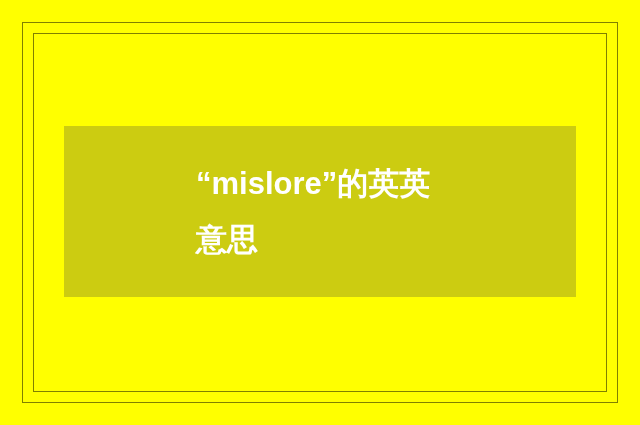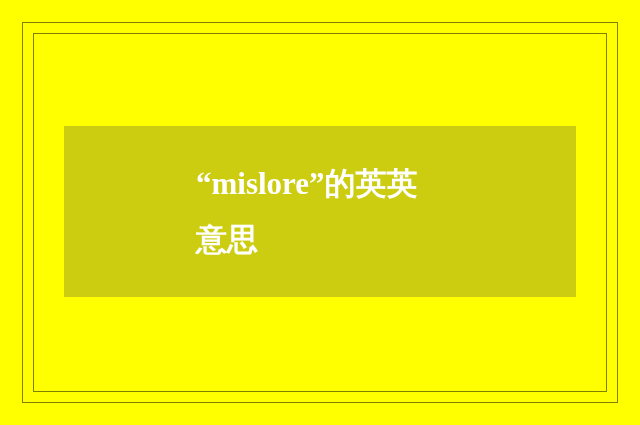--- a/index.html
+++ b/index.html
@@ -67,21 +67,20 @@
     padding: 0;
     color: #ffffff;
     font-size: 31px;
     font-weight: bold;
     line-height: 56px;
     letter-spacing: 0px;
     text-align: left;
     word-break: break-all;
     overflow-wrap: break-word;
     white-space: normal;
-    font-family: Liberation Serif, serif;
   }
 </style>
 </head>
 <body>
 
 <div id="poster">
 
   <div id="frame-outer"></div>
 
   <div id="frame-inner"></div>

